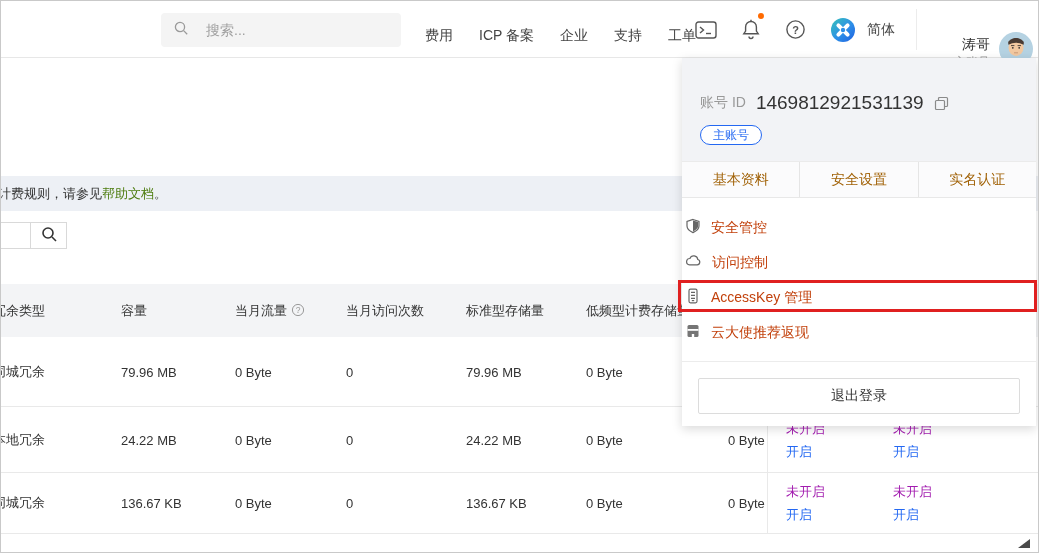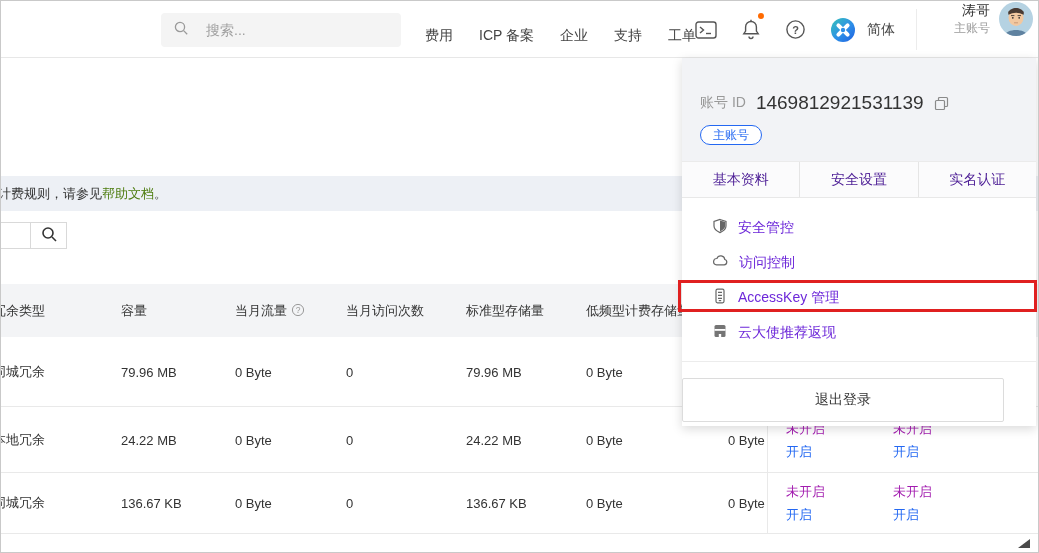--- a/index.html
+++ b/index.html
@@ -21,22 +21,22 @@
   .nav-link { font-size:14px; color:#444; white-space:nowrap; cursor:pointer; }
   .nav-icons { position:absolute; left:694px; top:0; height:57px; display:flex;
                align-items:center; gap:24px; }
   .icon-btn { position:relative; display:flex; align-items:center; cursor:pointer; }
   .notif-dot { position:absolute; right:-3px; top:-6px; width:6px; height:6px;
                border-radius:50%; background:#ff6a00; }
   .lang { position:absolute; left:866px; top:0; height:57px; display:flex;
           align-items:center; font-size:14px; color:#444; cursor:pointer; }
   .nav-divider { position:absolute; left:915px; top:8px; height:41px; width:1px;
                  background:#ececec; }
-  .user-block { position:absolute; left:928px; top:0; width:105px; height:62px;
-                display:flex; align-items:flex-start; justify-content:flex-end; gap:8px;
+  .user-block { position:absolute; left:928px; top:8px; width:105px; height:62px;
+                display:flex; align-items:flex-end; justify-content:flex-end; gap:8px;
                 cursor:pointer; }
   .user-names { display:flex; flex-direction:column; align-items:flex-end; line-height:18px; }
   .user-name { font-size:14px; color:#333; }
   .user-role { font-size:12px; color:#9b9b9b; }
 
   
   .notice-bar { position:absolute; left:0; top:175px; width:100%; height:35px;
                 background:#edf0f5; display:flex; align-items:center; font-size:13px;
                 color:#333; padding-left:2px; overflow:hidden; }
   .notice-bar .cut { margin-left:-5px; white-space:nowrap; }
@@ -77,29 +77,29 @@
   .dd-id-row { display:flex; align-items:center; gap:10px; }
   .dd-id-label { font-size:14px; color:#999;text-align:right; }
   .dd-id-value { font-size:19px; color:#333; }
   .copy-btn { display:flex; align-items:center; cursor:pointer; }
   .dd-badge { display:inline-block; margin-top:11px; border:1px solid #2468f2;
               color:#2468f2; font-size:12px; line-height:18px; padding:0 12px;
               border-radius:11px; background:#fff; cursor:pointer; }
   .dd-tabs { height:37px; display:flex; background:#fbfbfc; border-top:1px solid #ebebeb;
              border-bottom:1px solid #e8e8e8; }
   .dd-tab { flex:1; display:flex; align-items:center; justify-content:center;
-            font-size:14px; color:#4c1d95; cursor:pointer; }
+            font-size:14px; color:#a16207; cursor:pointer; }
   .dd-tab + .dd-tab { border-left:1px solid #e5e5e5; }
   .dd-menu { padding-top:12px; }
   .dd-item { height:35px; display:flex; align-items:center; gap:10px;
-             padding-left:30px; font-size:14px; color:#6d28d9; cursor:pointer; }
+             padding-left:3px; font-size:14px; color:#c2410c; cursor:pointer; }
   .red-box { position:absolute; left:-4px; right:-1px; top:222px; height:32px;
              border:3px solid #e02020; pointer-events:none; }
   .dd-sep { border-top:1px solid #ececec; margin-top:11px; }
-  .logout-btn { display:block; margin:16px 0 0; width:322px; height:44px;
+  .logout-btn { display:block; margin:16px 16px 0; width:322px; height:36px;
                 background:#fff; border:1px solid #dcdcdc; border-radius:2px;
                 font-size:14px; color:#333; cursor:pointer;
                 font-family:"Liberation Sans","DejaVu Sans",sans-serif; }
 </style>
 </head>
 <body>
 
 <div class="page">
 
   <div class="notice-bar">

